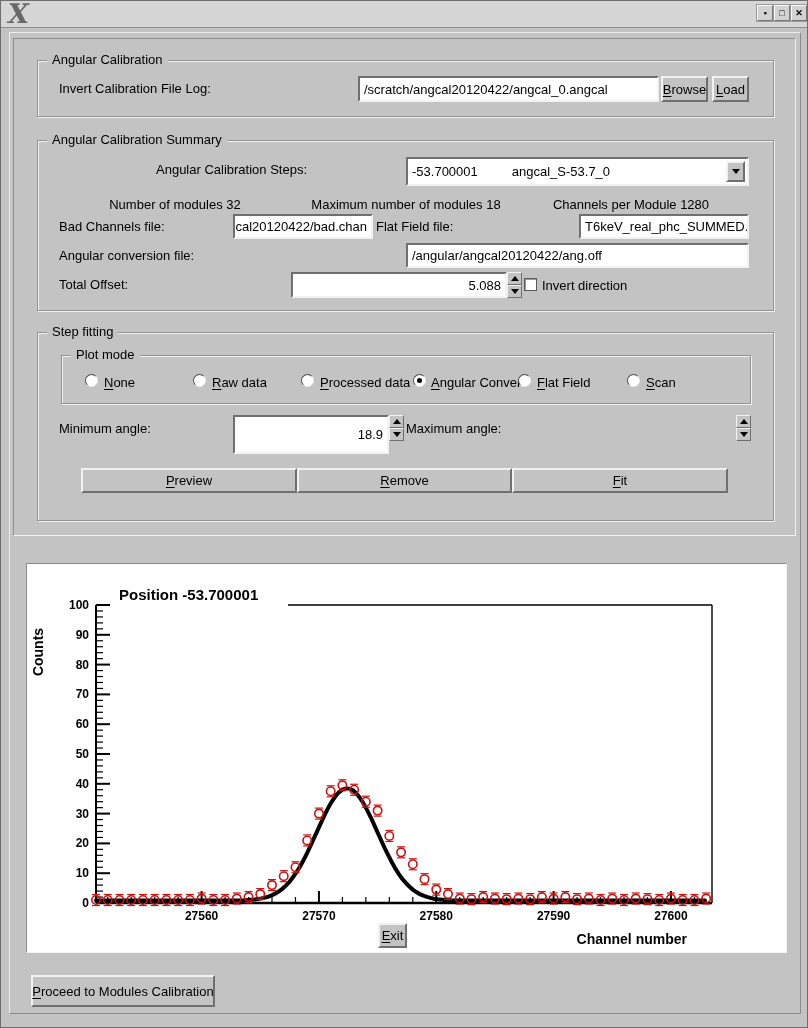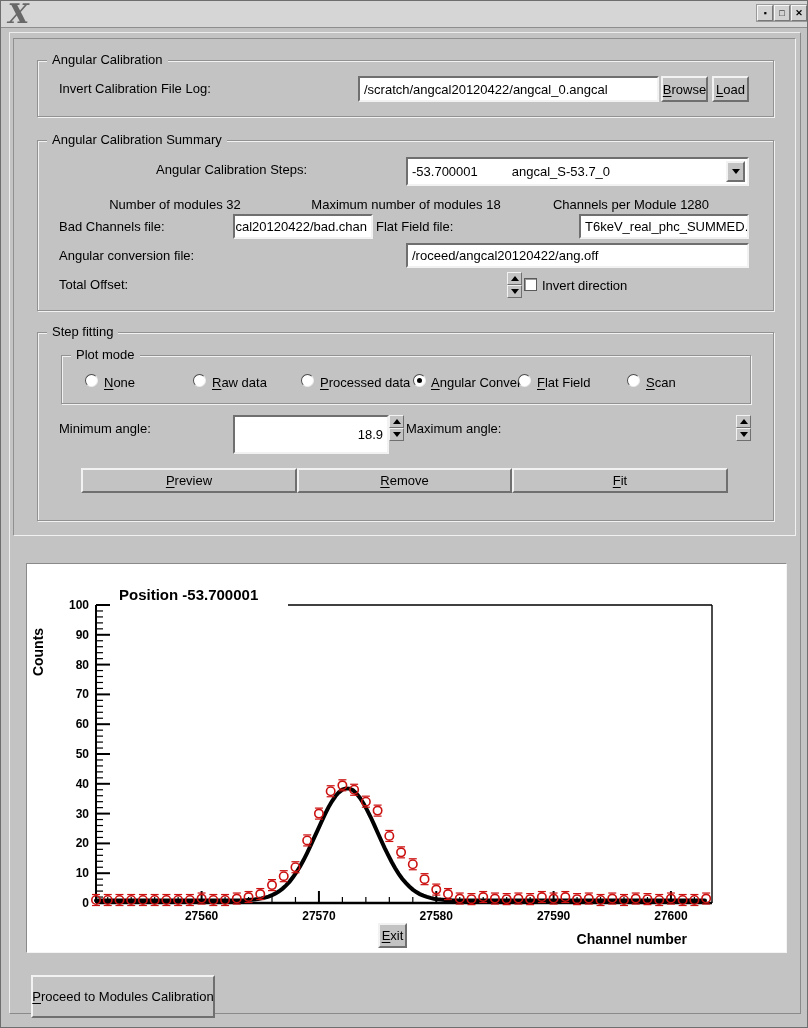--- a/index.html
+++ b/index.html
@@ -104,23 +104,26 @@
   <span class="lbl" style="left:58px;top:218px;">Bad Channels file:</span>
   <div class="field right" style="left:232px;top:213px;width:140px;height:25px;">
     <span class="val">tch/angcal20120422/bad.chan</span>
   </div>
   <span class="lbl" style="left:375px;top:218px;">Flat Field file:</span>
   <div class="field" style="left:578px;top:213px;width:170px;height:25px;">
     <span class="val">T6keV_real_phc_SUMMED.raw</span>
   </div>
   <span class="lbl" style="left:58px;top:247px;">Angular conversion file:</span>
   <div class="field" style="left:405px;top:242px;width:343px;height:25px;">
-    <span class="val">/roceed/angcal20120422/ang.off</span>
+    <span class="val">/angular/angcal20120422/ang.off</span>
   </div>
   <span class="lbl" style="left:58px;top:276px;">Total Offset:</span>
+  <div class="field right" style="left:290px;top:271px;width:216px;height:26px;">
+    <span class="val">5.088</span>
+  </div>
   <div class="spin" style="left:506px;top:271px;height:26px;">
     <span class="sb">
         <span class="tri-up"></span>
       </span>
     <span class="sb">
         <span class="tri-down"></span>
       </span>
   </div>
   <div class="checkbox" style="left:523px;top:277px;"></div>
   <span class="lbl" style="left:541px;top:277px;">Invert direction</span>
@@ -434,20 +437,20 @@
         <circle cx="667.4" cy="336.02" r="4.2" fill="none" stroke="#cc1111" stroke-width="1.6"></circle>
         <line x1="675.1333333333333" y1="329.03" x2="683.1333333333333" y2="329.03" stroke="#cc1111" stroke-width="1.2"></line>
         <line x1="675.1333333333333" y1="340.03" x2="683.1333333333333" y2="340.03" stroke="#cc1111" stroke-width="1.2"></line>
         <circle cx="679.1333333333333" cy="334.53" r="4.2" fill="none" stroke="#cc1111" stroke-width="1.6"></circle>
         <text x="92" y="36" font-size="15" font-family="&quot;Liberation Sans&quot;,sans-serif" font-weight="bold" fill="#000">Position -53.700001</text>
         <text x="660" y="380" text-anchor="end" font-size="14" font-family="&quot;Liberation Sans&quot;,sans-serif" font-weight="bold" fill="#000">Channel number</text>
         <text text-anchor="middle" font-size="14" font-family="&quot;Liberation Sans&quot;,sans-serif" font-weight="bold" fill="#000" transform="translate(16,88) rotate(-90)">Counts</text>
       </svg>
   </div>
 
-  <div class="btn" style="left:30px;top:974px;width:184px;height:43px;">
+  <div class="btn" style="left:30px;top:974px;width:184px;height:32px;">
       <span><u>P</u>roceed to Modules Calibration</span>
     </div>
   <div class="btn" style="left:377px;top:922px;width:29px;height:25px;">
       <span><u>E</u>xit</span>
     </div>
 
 </div>
 
 </body></html>

